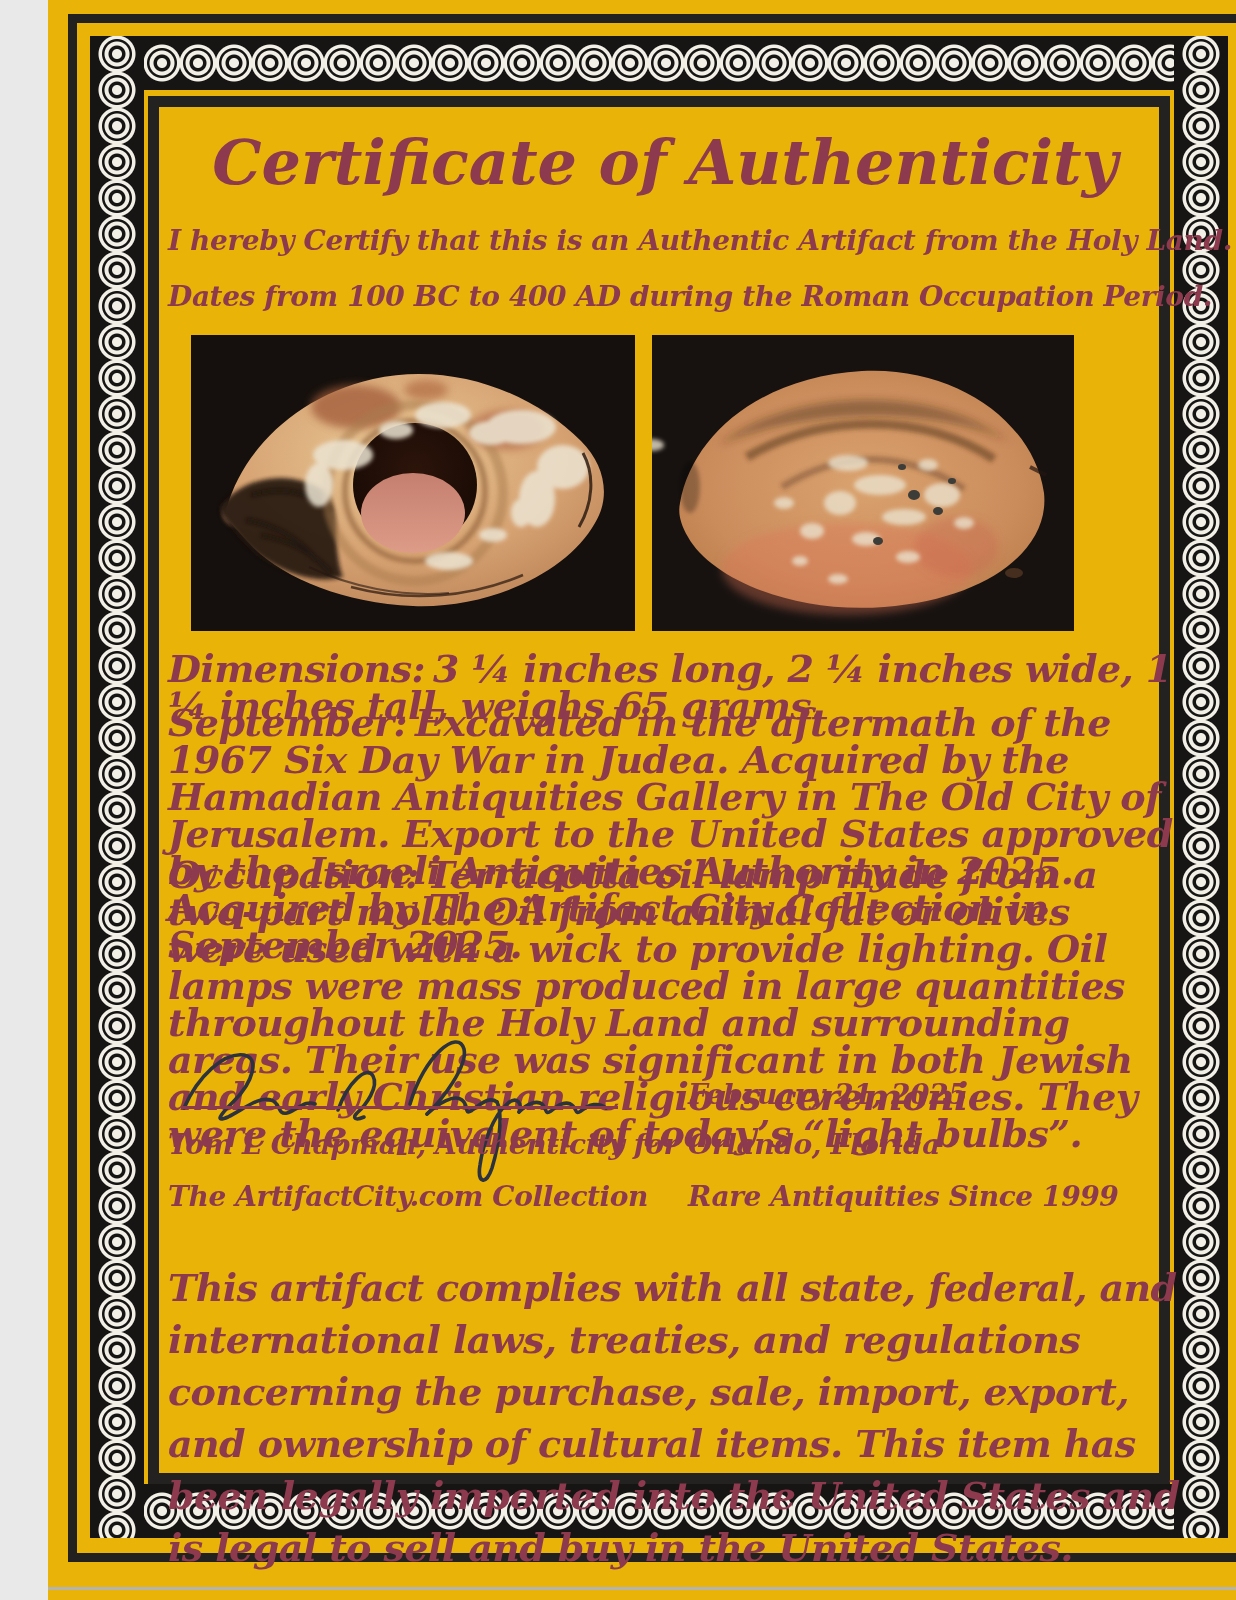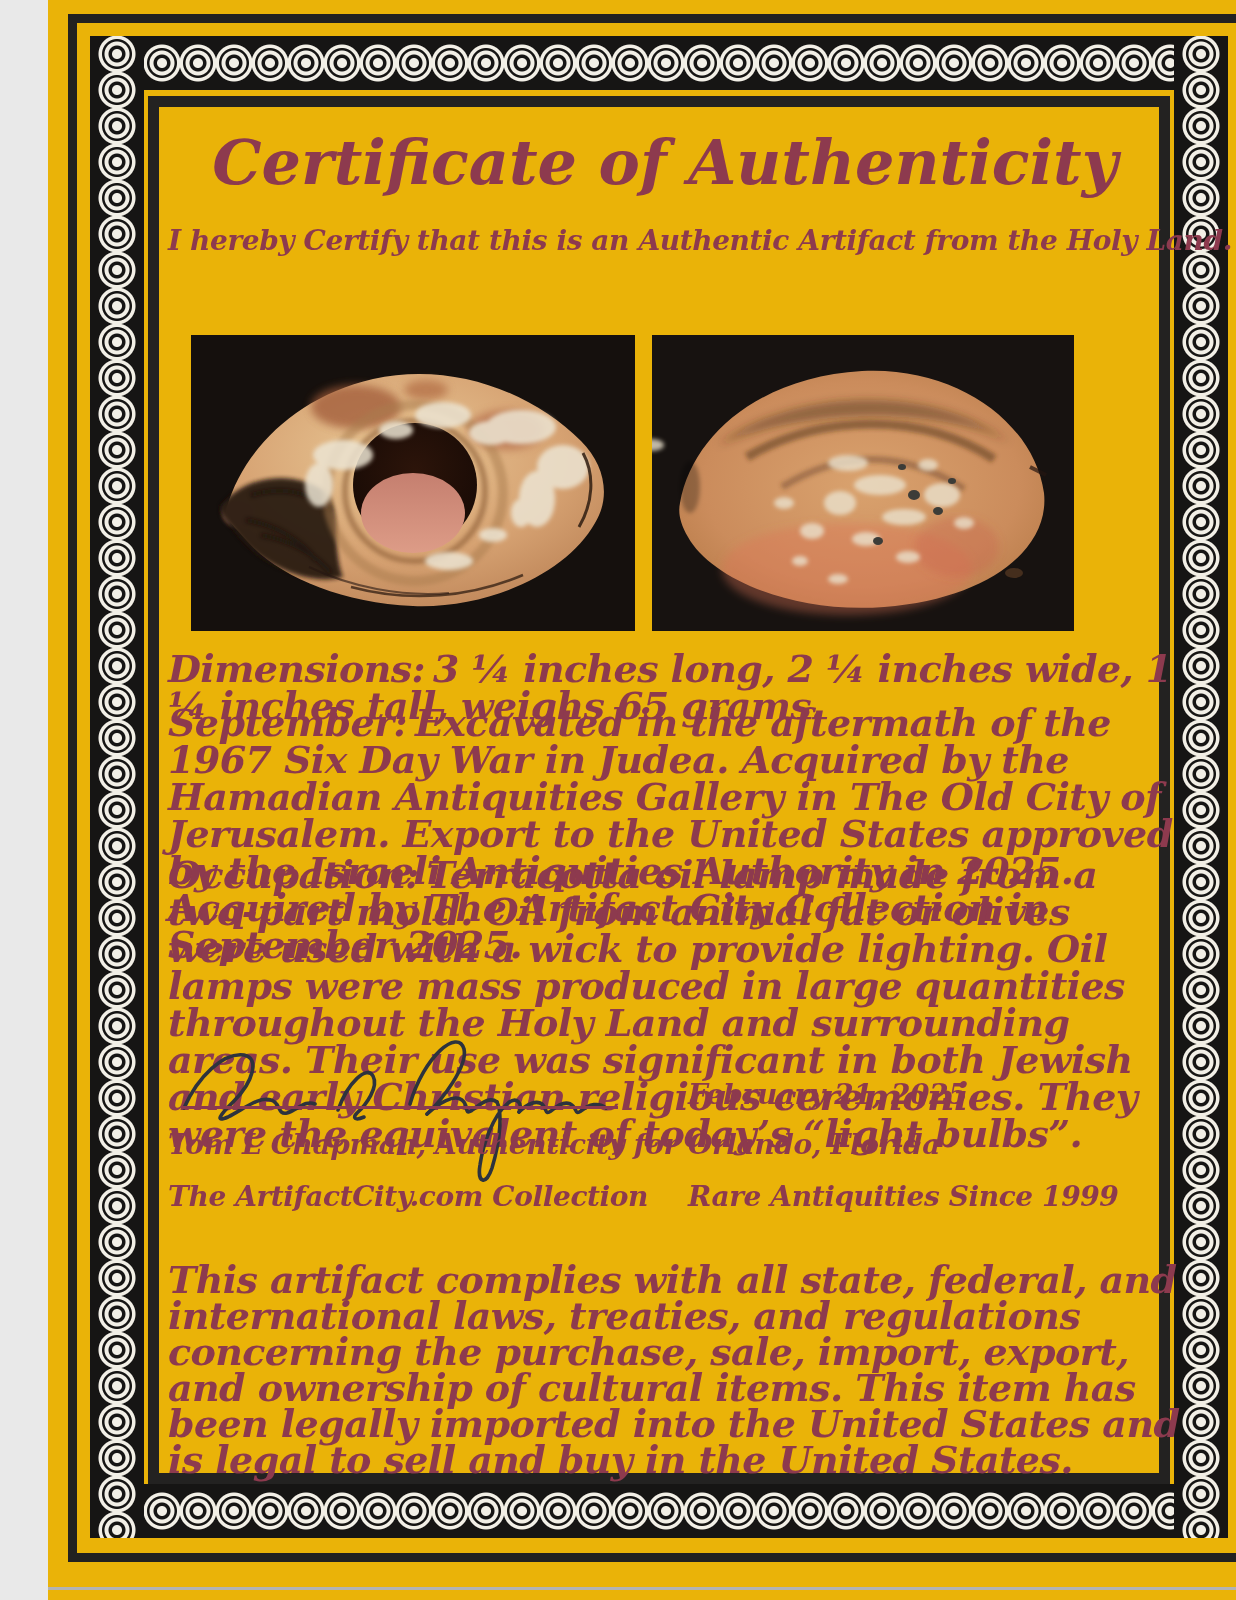--- a/index.html
+++ b/index.html
@@ -23,41 +23,42 @@
   
   .maroon{color:#8d3a4e;}
   .title{
     position:absolute;left:112px;top:126px;width:1010px;text-align:center;
     font-style:italic;font-weight:700;font-size:62px;letter-spacing:0;
   }
   .line{position:absolute;left:120px;white-space:nowrap;font-style:italic;font-weight:700;font-size:28px;letter-spacing:-0.4px;}
   .para{position:absolute;left:120px;width:1008px;font-style:italic;font-weight:700;font-size:38px;line-height:37px;letter-spacing:-0.6px;}
   .para b{font-weight:700;margin-right:8px;}
   .para b:after{content:"";}
-  .legal{line-height:36px;width:1014px;}
+  .legal{line-height:52px;width:1014px;}
   .photo{position:absolute;top:335px;}
   .sig-underline{position:absolute;left:134px;top:1106px;width:436px;height:3px;background:#8c3a50;}
   .sig-svg{position:absolute;left:122px;top:1016px;}
 </style>
 </head>
 <body>
 
 <div class="page">
 
   <div class="outer-line"></div>
   <div class="band h top"></div>
   <div class="band h bottom"></div>
   <div class="band v left"></div>
   <div class="band v right"></div>
   <div class="inner-line"></div>
   <div class="scan-line"></div>
   <div class="scan-edge"></div>
 
   <div class="title maroon">Certificate of Authenticity</div>
   <div class="line maroon" style="top:224px">I hereby Certify that this is an Authentic Artifact from the Holy Land.</div>
+  <div class="line maroon" style="top:280px">Dates from 100 BC to 400 AD during the Roman Occupation Period.</div>
 
   <div class="photo" style="left:143px">
     <svg width="444" height="296" viewBox="0 0 444 296">
       <defs>
         <radialGradient id="lg1" cx="45%" cy="35%" r="80%">
           <stop offset="0%" stop-color="#e9c896"></stop>
             <stop offset="55%" stop-color="#d6a272"></stop>
             <stop offset="100%" stop-color="#b67c50"></stop>
         </radialGradient>
         <radialGradient id="hole1" cx="50%" cy="38%" r="65%">

